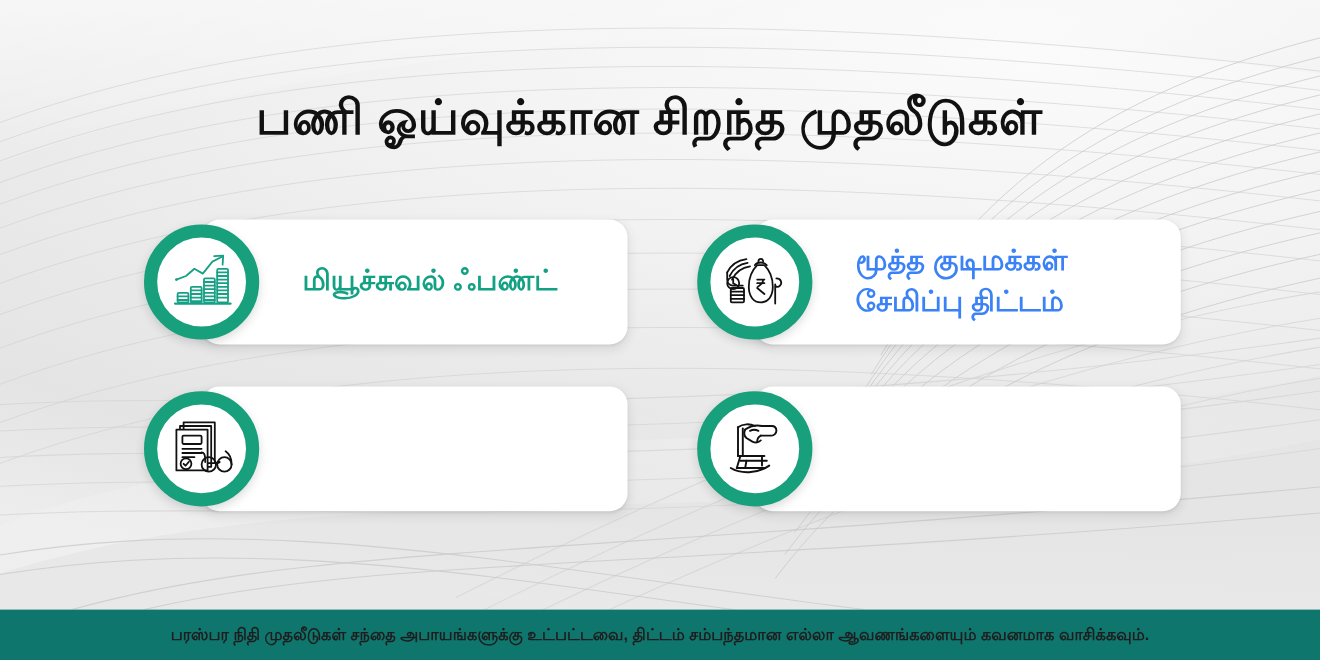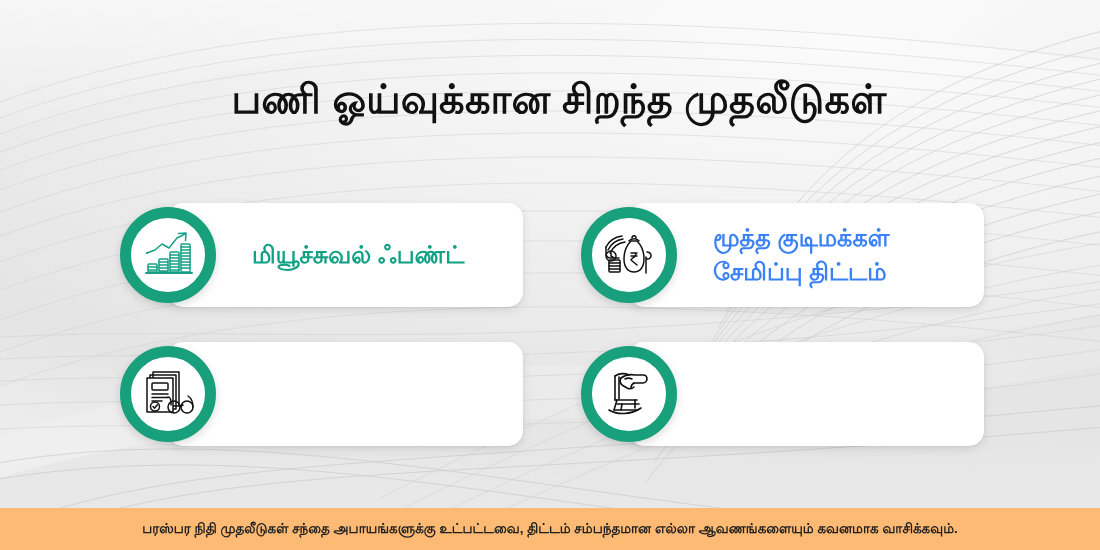--- a/index.html
+++ b/index.html
@@ -29,37 +29,37 @@
     overflow: hidden;
     background:
       radial-gradient(130% 95% at 78% 8%,  #fbfbfb 0%,  #f2f2f2 38%, #eaeaea 62%, #e4e4e4 82%, #ededed 100%),
       linear-gradient(180deg, #f4f4f4 0%, #eeeeee 55%, #e9e9e9 100%);
   }
   .bg-waves { position: absolute; left: 0; top: 0; width: 1100px; height: 508px; }
 
   
   .headline {
     position: absolute;
-    left: 18px;
+    left: 0;
     top: 74px;
     width: 1082px;
     text-align: center;
     font-size: 40px;
     font-weight: 700;
     line-height: 1.28;
     color: #111111;
     letter-spacing: 0.2px;
     z-index: 6;
   }
 
   
   .cards {
     position: absolute;
     left: 118px;
-    top: 200px;
+    top: 180px;
     width: 866px;
     z-index: 5;
   }
   .card-row { display: flex; gap: 56px; }
   .card-row + .card-row { margin-top: 29px; }
 
   .card {
     position: relative;
     width: 405px;
     height: 110px;
@@ -110,21 +110,21 @@
   }
   .card-label.accent { color: #13A184; }
 
   
   .footer {
     position: absolute;
     left: 0;
     bottom: 0;
     width: 1100px;
     height: 42px;
-    background: #fdba74;
+    background: #0f766e;
     display: flex;
     align-items: center;
     justify-content: center;
     z-index: 7;
   }
   .footer-text {
     font-size: 13.5px;
     font-weight: 700;
     color: #1d1d1d;
     text-align: center;

